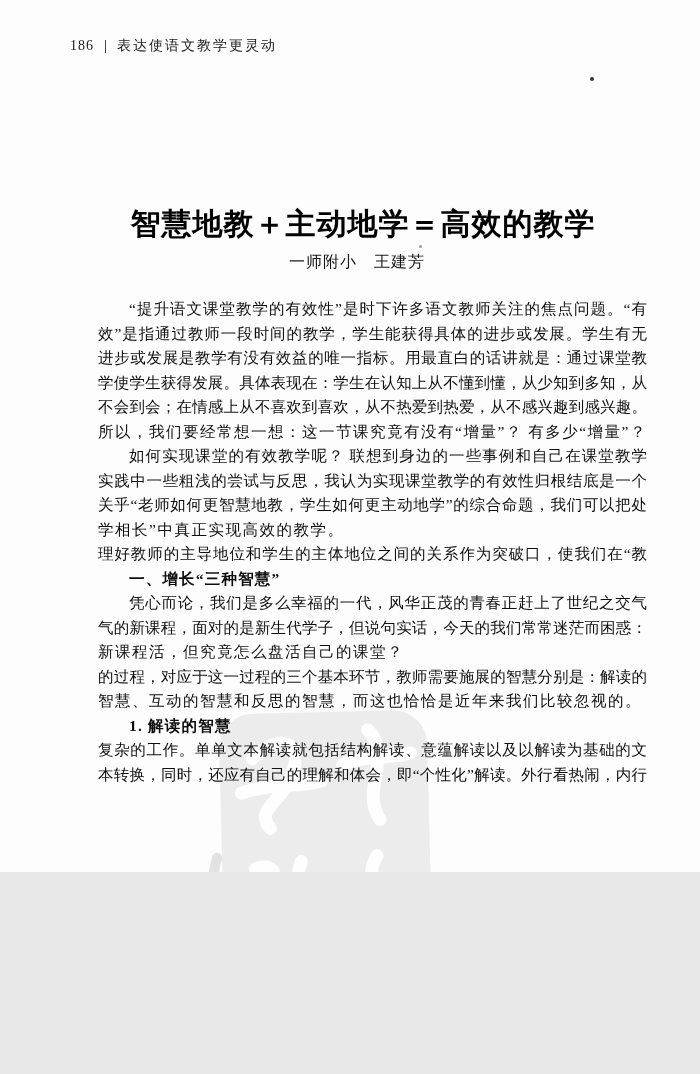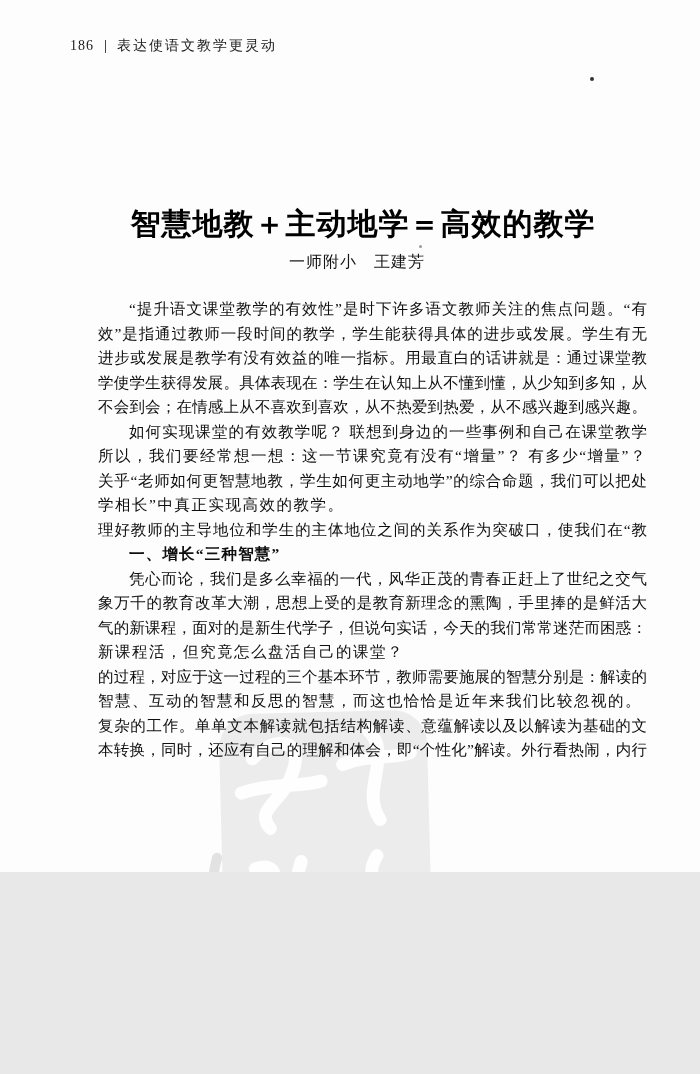--- a/index.html
+++ b/index.html
@@ -74,37 +74,38 @@
 
   <h1 class="title">智慧地教＋主动地学＝高效的教学</h1>
   <div class="byline">一师附小　王建芳</div>
 
   <main class="bodytext">
     <div class="line ind">“提升语文课堂教学的有效性”是时下许多语文教师关注的焦点问题。“有</div>
     <div class="line">效”是指通过教师一段时间的教学，学生能获得具体的进步或发展。学生有无</div>
     <div class="line">进步或发展是教学有没有效益的唯一指标。用最直白的话讲就是：通过课堂教</div>
     <div class="line">学使学生获得发展。具体表现在：学生在认知上从不懂到懂，从少知到多知，从</div>
     <div class="line">不会到会；在情感上从不喜欢到喜欢，从不热爱到热爱，从不感兴趣到感兴趣。</div>
+    <div class="line end">所以，我们要经常想一想：这一节课究竟有没有“增量”？ 有多少“增量”？</div>
+
     <div class="line ind">如何实现课堂的有效教学呢？ 联想到身边的一些事例和自己在课堂教学</div>
-
-    <div class="line end">所以，我们要经常想一想：这一节课究竟有没有“增量”？ 有多少“增量”？</div>
+    <div class="line">实践中一些粗浅的尝试与反思，我认为实现课堂教学的有效性归根结底是一个</div>
     <div class="line">关乎“老师如何更智慧地教，学生如何更主动地学”的综合命题，我们可以把处</div>
     <div class="line end">学相长”中真正实现高效的教学。</div>
     <div class="line">理好教师的主导地位和学生的主体地位之间的关系作为突破口，使我们在“教</div>
 
     <div class="line h1 ind">一、增长“三种智慧”</div>
 
     <div class="line ind">凭心而论，我们是多么幸福的一代，风华正茂的青春正赶上了世纪之交气</div>
-    <div class="line">象万千的教育改革大潮，思想上受的是教育新理念的熏陶，手里捧的是鲜活大</div>
     <div class="line">气的新课程，面对的是新生代学子，但说句实话，今天的我们常常迷茫而困惑：</div>
     <div class="line end">新课程活，但究竟怎么盘活自己的课堂？</div>
 
     <div class="line">的过程，对应于这一过程的三个基本环节，教师需要施展的智慧分别是：解读的</div>
     <div class="line end">智慧、互动的智慧和反思的智慧，而这也恰恰是近年来我们比较忽视的。</div>
 
+    <div class="line h2 ind">1. 解读的智慧</div>
 
     <div class="line">复杂的工作。单单文本解读就包括结构解读、意蕴解读以及以解读为基础的文</div>
     <div class="line">本转换，同时，还应有自己的理解和体会，即“个性化”解读。外行看热闹，内行</div>
   </main>
 
   <span class="speck speck-1"></span>
   <span class="speck speck-2"></span>
 </div>
 
 </body></html>

